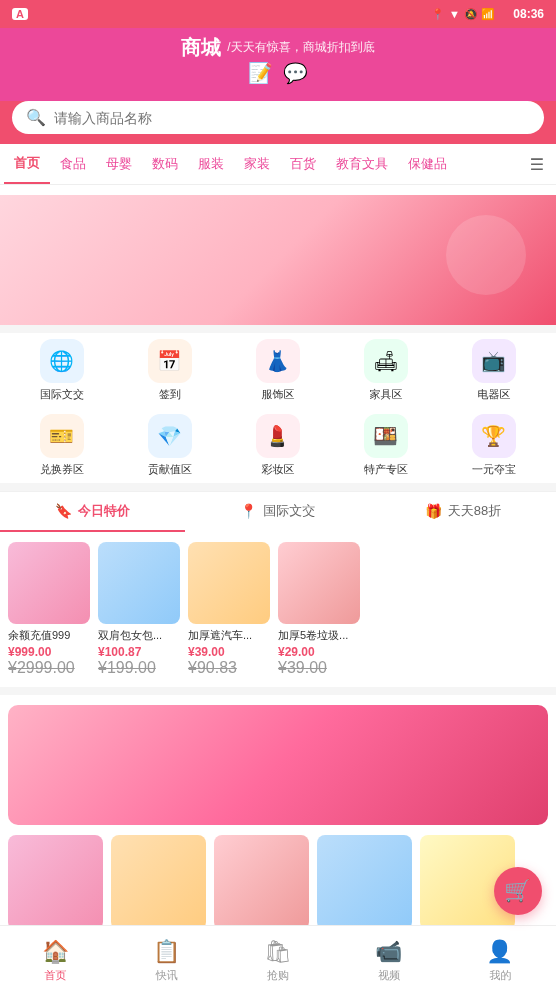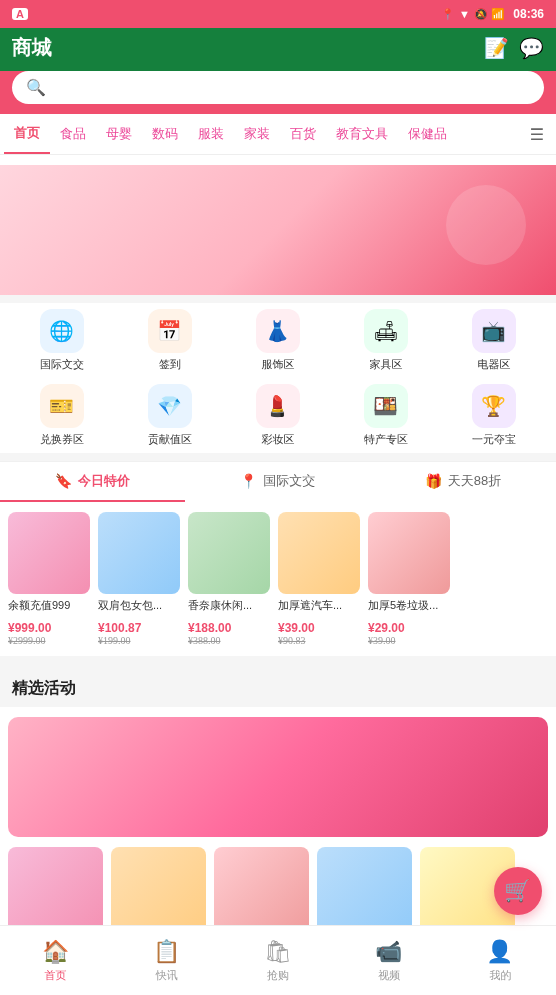--- a/index.html
+++ b/index.html
@@ -15,25 +15,26 @@
       padding: 4px 12px;
       height: 28px;
     }
     .status-bar-left { display: flex; align-items: center; }
     .status-bar-left span { color: #fff; font-size: 12px; font-weight: bold; }
     .status-icons { display: flex; align-items: center; gap: 4px; }
     .status-icons span { color: #fff; font-size: 11px; }
 
     
     .header {
-      background: #15803d;
-      padding: 6px 12px 10px;
+      background: #ec4899;
+      padding: 6px 12px 16px;
       display: flex;
       align-items: center;
       justify-content: space-between;
+      flex-direction: column;
     }
     .header-left { display: flex; align-items: center; gap: 6px; }
     .header-title { color: #fff; font-size: 20px; font-weight: bold; }
     .header-subtitle { color: rgba(255,255,255,0.9); font-size: 12px; }
     .header-right { display: flex; gap: 10px; }
     .header-icon { color: #fff; font-size: 20px; cursor: pointer; }
 
     
     .search-bar {
       background: #f04e6e;
@@ -178,23 +179,23 @@
       border-radius: 8px;
       background: #f0f0f0;
       margin-bottom: 4px;
       display: flex;
       align-items: center;
       justify-content: center;
       font-size: 10px;
       color: #ccc;
       overflow: hidden;
     }
-    .product-name { font-size: 11px; color: #333; line-height: 1.3; margin-bottom: 9px; overflow: hidden; white-space: nowrap; text-overflow: ellipsis; }
+    .product-name { font-size: 11px; color: #333; line-height: 1.3; margin-bottom: 3px; overflow: hidden; white-space: nowrap; text-overflow: ellipsis; }
     .product-price { font-size: 12px; color: #f04e6e; font-weight: bold; }
-    .product-original { font-size: 10px; color: #999; text-decoration: line-through; font-family: Liberation Serif, serif; }
+    .product-original { font-size: 16px; color: #999; text-decoration: line-through; }
 
     
     .img-red { background: linear-gradient(135deg, #ffcdd2, #ef9a9a); }
     .img-yellow { background: linear-gradient(135deg, #fff9c4, #ffe082); }
     .img-blue { background: linear-gradient(135deg, #bbdefb, #90caf9); }
     .img-green { background: linear-gradient(135deg, #c8e6c9, #a5d6a7); }
     .img-pink { background: linear-gradient(135deg, #f8bbd9, #f48fb1); }
     .img-orange { background: linear-gradient(135deg, #ffe0b2, #ffcc80); }
 
     
@@ -293,37 +294,39 @@
 
   <div class="status-bar">
     <div class="status-bar-left">
       <span style="background:#fff;color:#f04e6e;border-radius:3px;padding:0 4px;font-size:11px;font-weight:bold;">A</span>
     </div>
     <div class="status-icons">
       <span>📍</span>
       <span>▼</span>
       <span>🔕</span>
       <span>📶</span>
-      <span style="color:#fff;font-size:12px;font-weight:bold;margin-left:4px;">08:36</span>
+      <span style="color:#fff;font-size:12px;font-weight:bold;margin-left:14px;">08:36</span>
     </div>
   </div>
 
   <div class="header">
     <div class="header-left">
       <span class="header-title">商城</span>
+      <span class="header-subtitle">/天天有惊喜，商城折扣到底</span>
     </div>
     <div class="header-right">
       <span class="header-icon">📝</span>
       <span class="header-icon">💬</span>
     </div>
   </div>
 
   <div class="search-bar">
     <div class="search-input-wrap">
       <span style="color:#ccc;font-size:16px;">🔍</span>
+      <input type="text" style="font-size: 14px; color: rgb(153, 153, 153);" placeholder="请输入商品名称">
     </div>
   </div>
 
   <div class="nav-tabs">
     <div class="nav-tab active">首页</div>
     <div class="nav-tab">食品</div>
     <div class="nav-tab">母婴</div>
     <div class="nav-tab">数码</div>
     <div class="nav-tab">服装</div>
     <div class="nav-tab">家装</div>
@@ -410,42 +413,35 @@
       <div class="product-price">¥999.00</div>
       <div class="product-original">¥2999.00</div>
     </div>
     <div class="product-card">
       <div class="product-img img-blue"></div>
       <div class="product-name">双肩包女包...</div>
       <div class="product-price">¥100.87</div>
       <div class="product-original">¥199.00</div>
     </div>
     <div class="product-card">
-      <div class="product-img img-green"></div>
-      <div class="product-name">香奈康休闲...</div>
-      <div class="product-price">¥188.00</div>
-      <div class="product-original">¥388.00</div>
-    </div>
-    <div class="product-card">
       <div class="product-img img-orange"></div>
       <div class="product-name">加厚遮汽车...</div>
       <div class="product-price">¥39.00</div>
       <div class="product-original">¥90.83</div>
     </div>
     <div class="product-card">
       <div class="product-img img-red"></div>
       <div class="product-name">加厚5卷垃圾...</div>
       <div class="product-price">¥29.00</div>
       <div class="product-original">¥39.00</div>
     </div>
   </div>
 
   <div class="sep"></div>
 
-  <div class="section-title">精选活动</div>
 
   <div class="activity-section">
 
     <div class="activity-banner"></div>
 
     <div class="activity-products">
       <div class="activity-card">
         <div class="activity-img img-pink"></div>
         <div class="activity-name">口红 唇膏双层...</div>
         <div class="activity-price">¥99.00</div>

